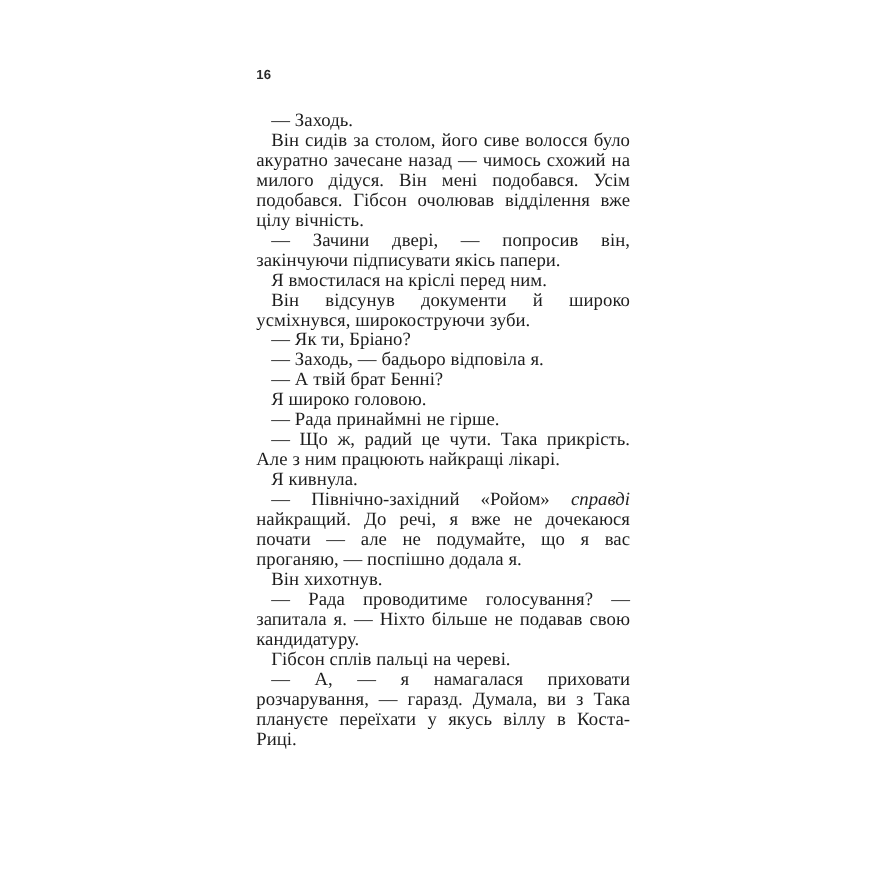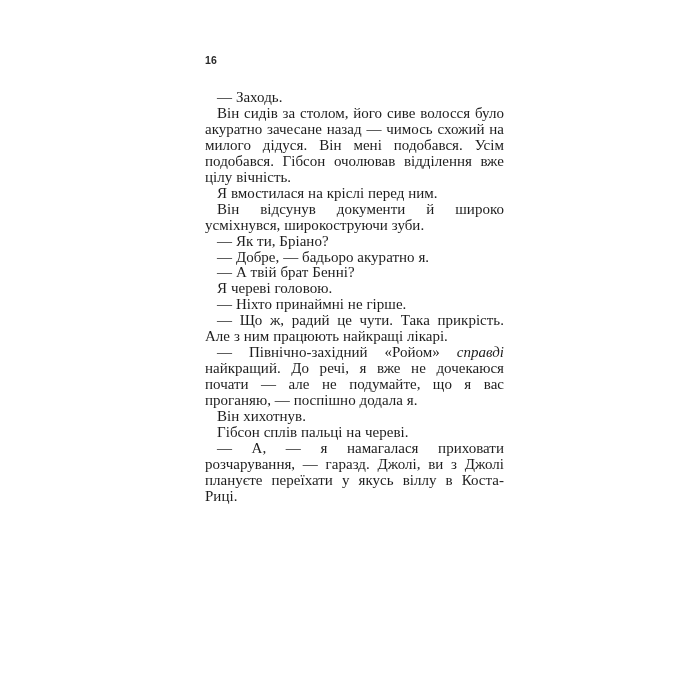--- a/index.html
+++ b/index.html
@@ -57,31 +57,34 @@
 </head>
 <body>
 
 <div class="page">
 
   <div class="folio">16</div>
 
   <div class="textblock">
     <p class="para">— Заходь.</p>
     <p class="para">Він сидів за столом, його сиве волосся було акуратно зачесане назад — чимось схожий на милого дідуся. Він мені подобався. Усім подобався. Гібсон очолював відді­лення вже цілу вічність.</p>
+    <p class="para">— Зачини двері, — попросив він, закінчуючи підпи­сувати якісь папери.</p>
     <p class="para">Я вмостилася на кріслі перед ним.</p>
     <p class="para">Він відсунув документи й широко усміхнувся, широко­струючи зуби.</p>
     <p class="para">— Як ти, Бріано?</p>
-    <p class="para">— Добре, — бадьоро акуратно я.</p>
+    <p class="para">— Заходь, — бадьоро відповіла я.</p>
     <p class="para">— А твій брат Бенні?</p>
-    <p class="para">Я череві головою.</p>
-    <p class="para">— Ніхто принаймні не гірше.</p>
+    <p class="para">Я широко головою.</p>
+    <p class="para">— Рада принаймні не гірше.</p>
     <p class="para">— Що ж, радий це чути. Така прикрість. Але з ним працюють найкращі лікарі.</p>
+    <p class="para">Я кивнула.</p>
 
     <p class="para">
       <span>— Північно-західний «Ройом» </span><i>справді</i><span> найкращий. До речі, я вже не дочекаюся почати — але не подумайте, що я вас проганяю, — поспішно додала я.</span>
     </p>
 
     <p class="para">Він хихотнув.</p>
+    <p class="para">— Рада проводитиме голосування? — запитала я. — Ніхто більше не подавав свою кандидатуру.</p>
     <p class="para">Гібсон сплів пальці на череві.</p>
-    <p class="para">— А, — я намагалася приховати розчарування, — гаразд. Джолі, ви з Джолі плануєте переїхати у якусь віллу в Коста-Риці.</p>
+    <p class="para">— А, — я намагалася приховати розчарування, — гаразд. Думала, ви з Така плануєте переїхати у якусь віллу в Коста-Риці.</p>
   </div>
 
 </div>
 
 </body></html>

